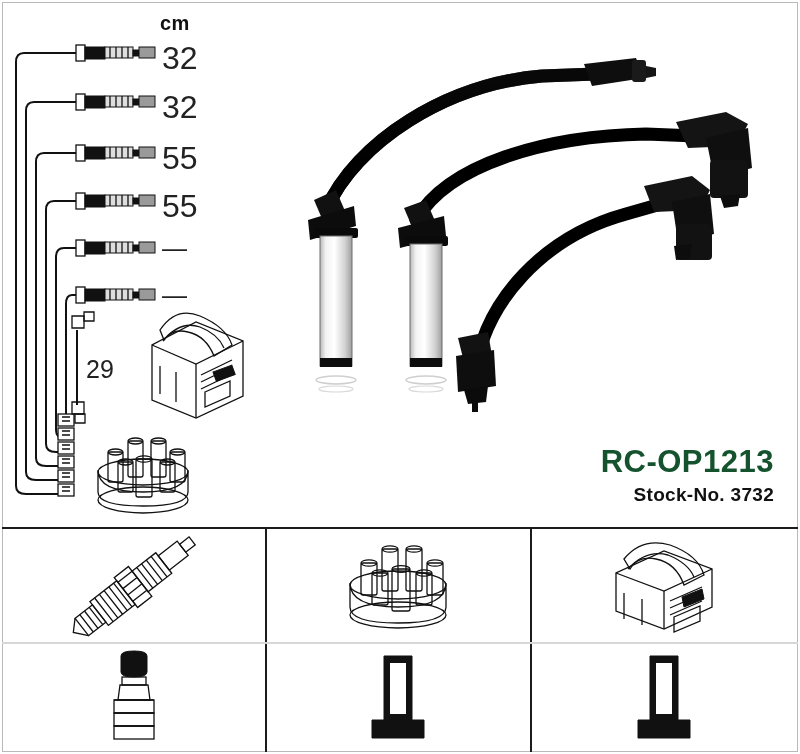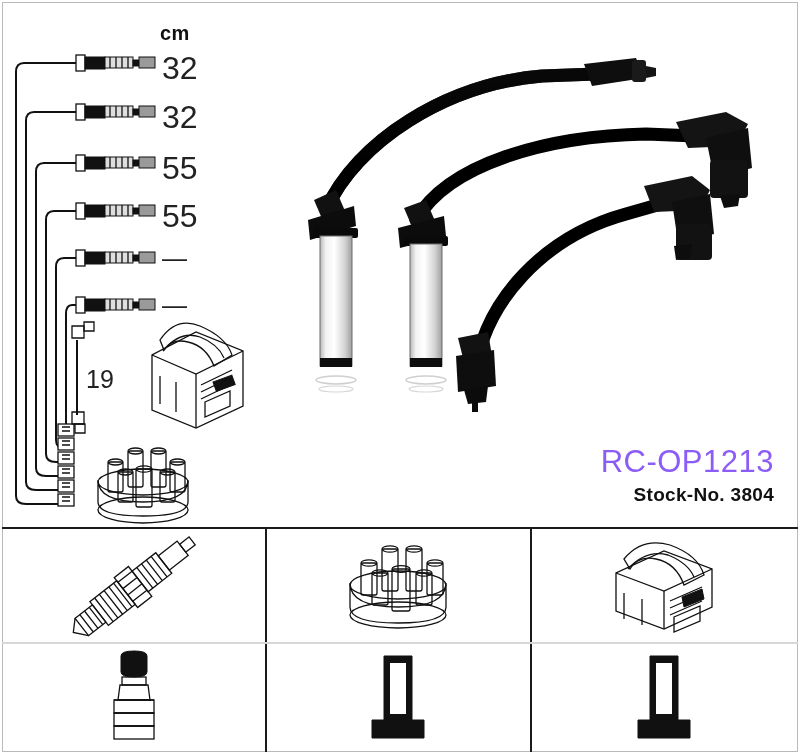--- a/index.html
+++ b/index.html
@@ -8,37 +8,37 @@
   .outer-border{position:absolute;left:2px;top:2px;width:796px;height:750px;border:1px solid #b9b9b9;box-sizing:border-box;pointer-events:none;}
 
   
   .upper{position:absolute;left:0;top:0;width:800px;height:527px;}
   .lower{position:absolute;left:2px;top:527px;width:796px;height:225px;border-top:2px solid #1b1b1b;box-sizing:border-box;}
 
   .cell-divider{position:absolute;top:0;width:0;border-left:2px solid #1b1b1b;height:100%;}
   .row-divider{position:absolute;left:0;width:100%;border-top:2px solid #d7d7d7;}
 
   
-  .schem{position:absolute;left:0;top:0;width:300px;height:527px;margin-top:10px;}
+  .schem{position:absolute;left:0;top:0;width:300px;height:527px;}
   .cm-head{position:absolute;left:160px;top:12px;font-size:20px;font-weight:bold;color:#111;letter-spacing:.5px;}
   .len{position:absolute;left:162px;font-size:32px;color:#222;font-family:"Liberation Sans",sans-serif;}
   .len.dash{font-size:25px;letter-spacing:0;}
   .lbl23{position:absolute;left:86px;top:355px;font-size:25px;color:#222;}
 
   svg{display:block;}
   .stroke{fill:none;stroke:#111;stroke-width:2;}
   .thin{fill:none;stroke:#111;stroke-width:1.3;}
   .fillblack{fill:#111;stroke:#111;stroke-width:1;}
   .fillgrey{fill:#9a9a9a;stroke:#111;stroke-width:1;}
   .filllight{fill:#dedede;stroke:#111;stroke-width:1;}
   .fillwhite{fill:#ffffff;stroke:#111;stroke-width:1.3;}
 
   
   .prod{position:absolute;right:26px;top:446px;text-align:right;}
-  .prod .pn{font-size:31px;font-weight:normal;color:#8b5cf6;letter-spacing:.5px;line-height:1.05;}
+  .prod .pn{font-size:31px;font-weight:bold;color:#14532d;letter-spacing:.5px;line-height:1.05;}
   .prod .sn{font-size:19px;font-weight:bold;color:#111;margin-top:5px;letter-spacing:.3px;}
 
   
   .cellwrap{position:absolute;left:0;top:0;width:100%;height:100%;}
   .icon-cell{position:absolute;display:flex;align-items:center;justify-content:center;}
   .photo{position:absolute;left:296px;top:50px;width:504px;height:380px;}
 </style>
 </head>
 <body>
 
@@ -197,21 +197,21 @@
         </g>
       </svg>
 
       <div class="cm-head">cm</div>
       <div class="len" style="top:40px">32</div>
       <div class="len" style="top:89px">32</div>
       <div class="len" style="top:140px">55</div>
       <div class="len" style="top:188px">55</div>
       <div class="len dash" style="top:234px">—</div>
       <div class="len dash" style="top:281px">—</div>
-      <div class="lbl23">19</div>
+      <div class="lbl23">29</div>
     </div>
 
     <div class="photo">
       <svg width="504" height="380" viewBox="0 0 504 380">
         <defs>
           <linearGradient id="tube" x1="0" y1="0" x2="1" y2="0">
             <stop offset="0" stop-color="#b8b8b8"></stop>
             <stop offset="0.18" stop-color="#f2f2f2"></stop>
             <stop offset="0.45" stop-color="#ffffff"></stop>
             <stop offset="0.78" stop-color="#d2d2d2"></stop>
@@ -269,21 +269,21 @@
           <path d="M348 136 L396 126 L414 140 L404 160 L358 162 Z" fill="#141414"></path>
           <path d="M376 152 L414 144 L418 184 L382 192 Z" fill="#0f0f0f"></path>
           <rect x="380" y="174" width="36" height="36" rx="4" fill="#121212"></rect>
           <path d="M378 196 L396 194 L394 208 L380 210 Z" fill="#0d0d0d"></path>
         </g>
       </svg>
     </div>
 
     <div class="prod">
       <div class="pn">RC-OP1213</div>
-      <div class="sn">Stock-No. 3804</div>
+      <div class="sn">Stock-No. 3732</div>
     </div>
   </div>
 
   <div class="lower">
     <div class="cellwrap">
 
       <div class="cell-divider" style="left:263px"></div>
       <div class="cell-divider" style="left:528px"></div>
 
       <div class="row-divider" style="top:113px"></div>

